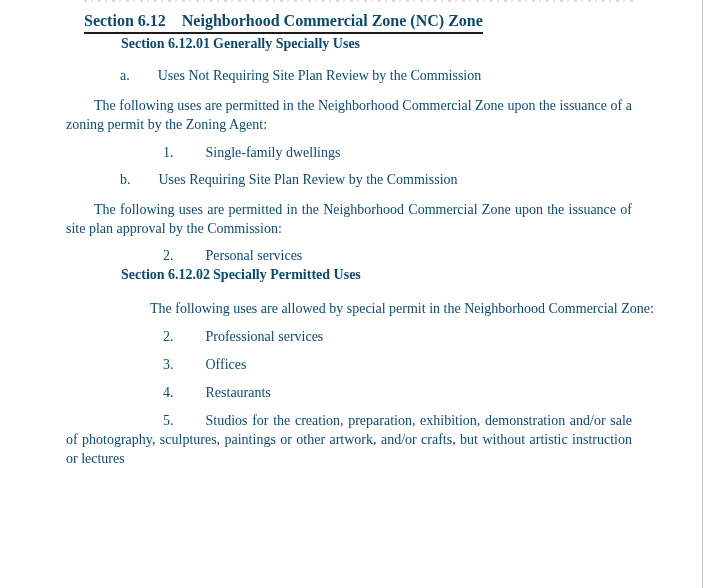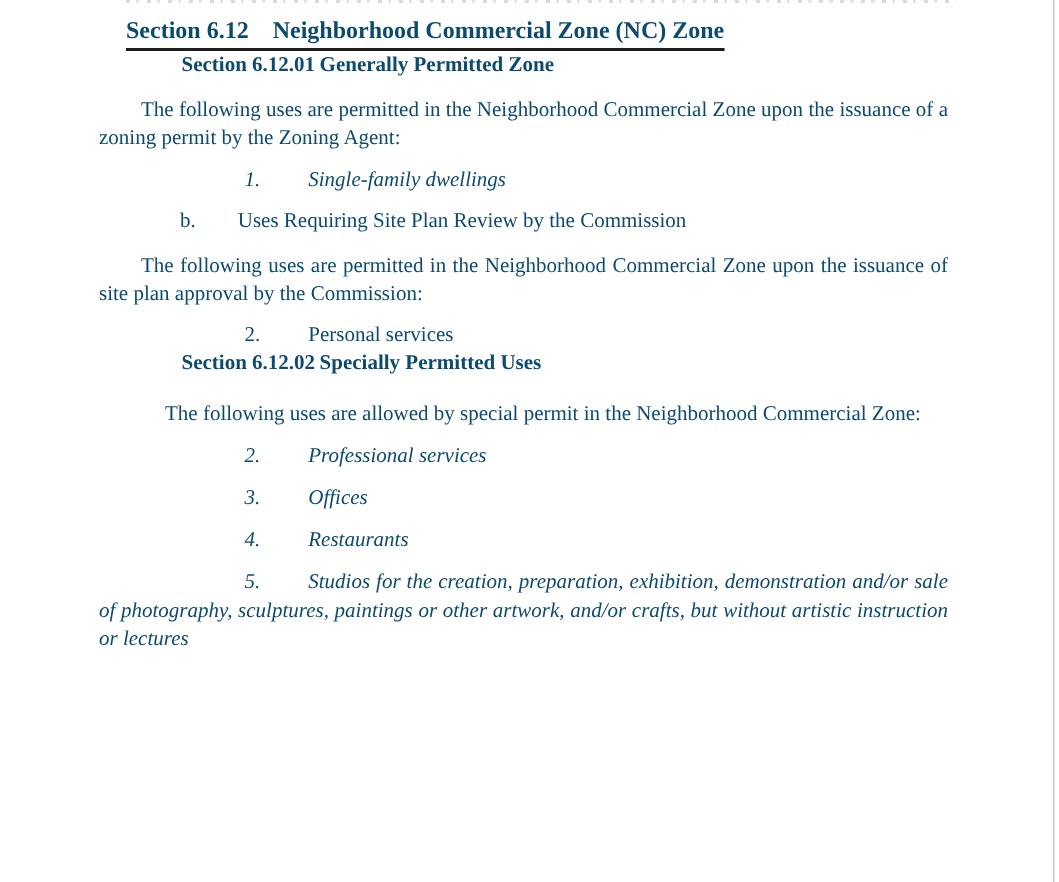--- a/index.html
+++ b/index.html
@@ -46,53 +46,54 @@
     white-space: nowrap;
   }
   h2 .num { padding-right: 3px; }
   
   p { margin: 0; }
   .body-para {
     width: 566px;
     text-align: justify;
     text-indent: 28px;
   }
-  .intro-line { margin-left: 44px; white-space: nowrap; }
+  .intro-line { margin-left: 84px; white-space: nowrap; }
   
   .alpha-item { margin-left: 54px; white-space: nowrap; }
   .alpha-item .tab { display: inline-block; width: 28px; }
   .num-item { margin-left: 97px; white-space: nowrap; }
   .num-item .tab { display: inline-block; width: 32px; }
   .num-item-wrap {
     width: 566px;
     text-align: justify;
     text-indent: 97px;
   }
   .num-item-wrap .tab { display: inline-block; width: 32px; }
   
   .mt8  { margin-top: 8px; }
-  .mt9  { margin-top: 9px; font-style: italic; }
+  .mt9  { margin-top: 9px; }
   .mt11 { margin-top: 11px; }
   .mt13 { margin-top: 13px; }
   .mt15 { margin-top: 15px; }
   .mt23 { margin-top: 23px; }
   .mt24 { margin-top: 24px; }
 </style>
 </head>
 <body>
 
 <div class="page">
   <div class="top-remnant"></div>
   <div class="right-edge-line"></div>
 
   <h1 class="doc-title"><span class="num">Section 6.12</span><span>Neighborhood Commercial Zone (NC) Zone</span></h1>
 
   
-  <h2 class="sec-heading mt24"><span class="num">Section 6.12.01</span><span>Generally Permitted Zone</span></h2>
+  <h2 class="sec-heading mt24"><span class="num">Section 6.12.01</span><span>Generally Specially Uses</span></h2>
 
+  <p class="alpha-item mt13"><span class="num">a.</span><span class="tab"></span><span>Uses Not Requiring Site Plan Review by the Commission</span></p>
 
   <p class="body-para mt11">The following uses are permitted in the Neighborhood Commercial Zone upon the issuance of a zoning permit by the Zoning Agent:</p>
 
   <p class="num-item mt9"><span class="num">1.</span><span class="tab"></span><span>Single-family dwellings</span></p>
 
   <p class="alpha-item mt8"><span class="num">b.</span><span class="tab"></span><span>Uses Requiring Site Plan Review by the Commission</span></p>
 
   <p class="body-para mt11">The following uses are permitted in the Neighborhood Commercial Zone upon the issuance of site plan approval by the Commission:</p>
 
 

